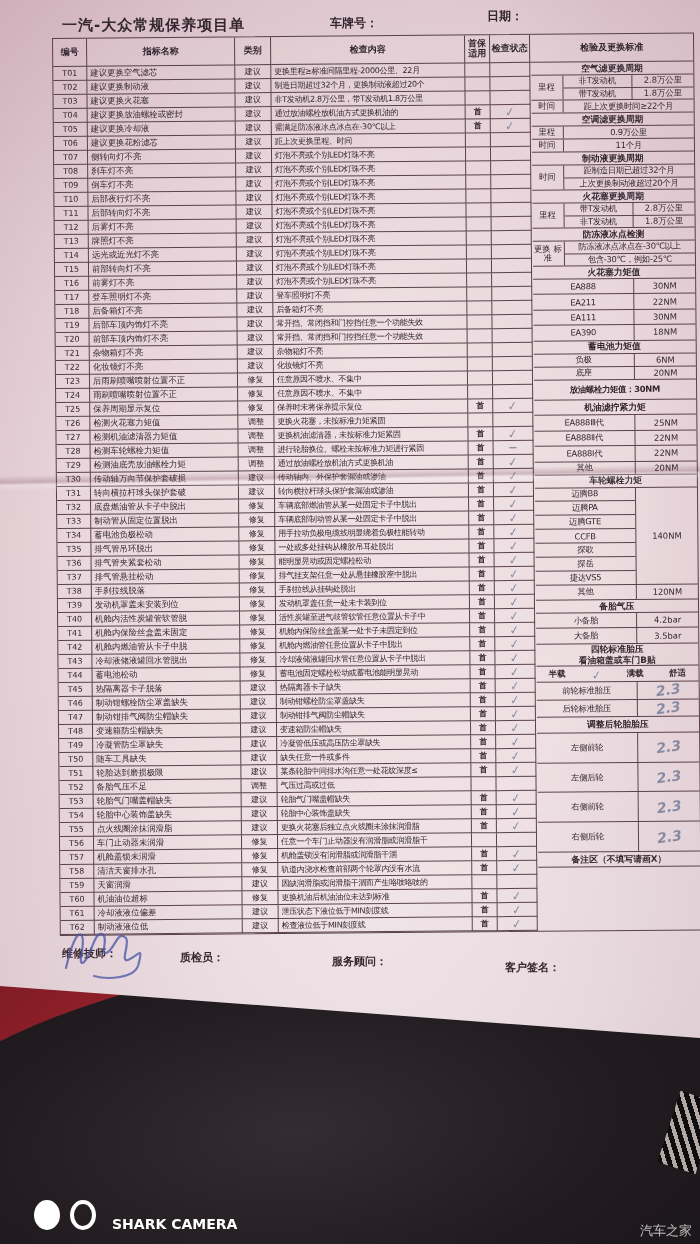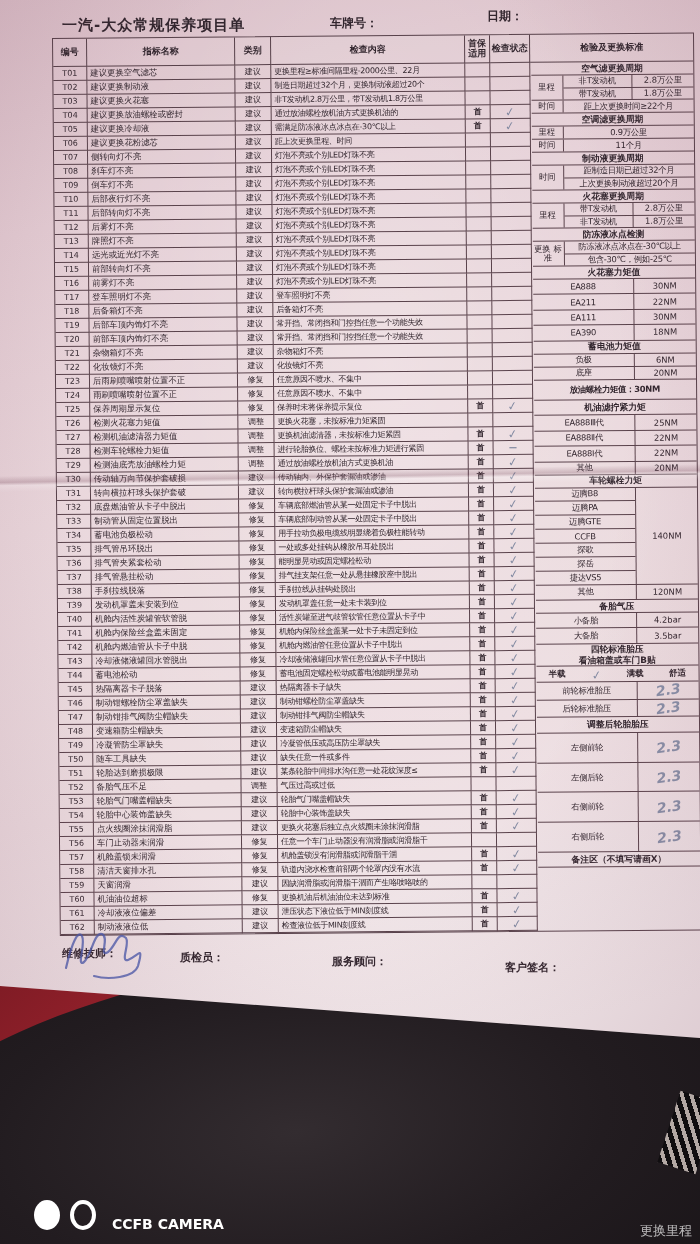--- a/index.html
+++ b/index.html
@@ -861,17 +861,17 @@
     <svg class="sig-svg" width="100" height="62" viewBox="0 0 100 62">
       <path d="M8,46 C14,20 20,8 24,14 C28,22 18,46 26,40 C34,32 36,10 44,12 C52,16 40,36 50,30 C58,24 60,8 68,16 C72,22 62,40 70,38 C80,34 86,22 80,44 C76,56 50,58 36,54" fill="none" stroke="#4759ad" stroke-width="2.2" stroke-linecap="round" opacity="0.9"></path>
     </svg>
 
     <div class="shade"></div>
   </div>
 
   <div class="cam">
     <div class="cam-dot"></div>
     <div class="cam-ring"></div>
-    <div class="cam-l2">CCFB CAMERA</div>
+    <div class="cam-l2">SHARK CAMERA</div>
   </div>
-  <div class="brand-wm">更换里程</div>
+  <div class="brand-wm">汽车之家</div>
 
 </div>
 
 </body></html>

